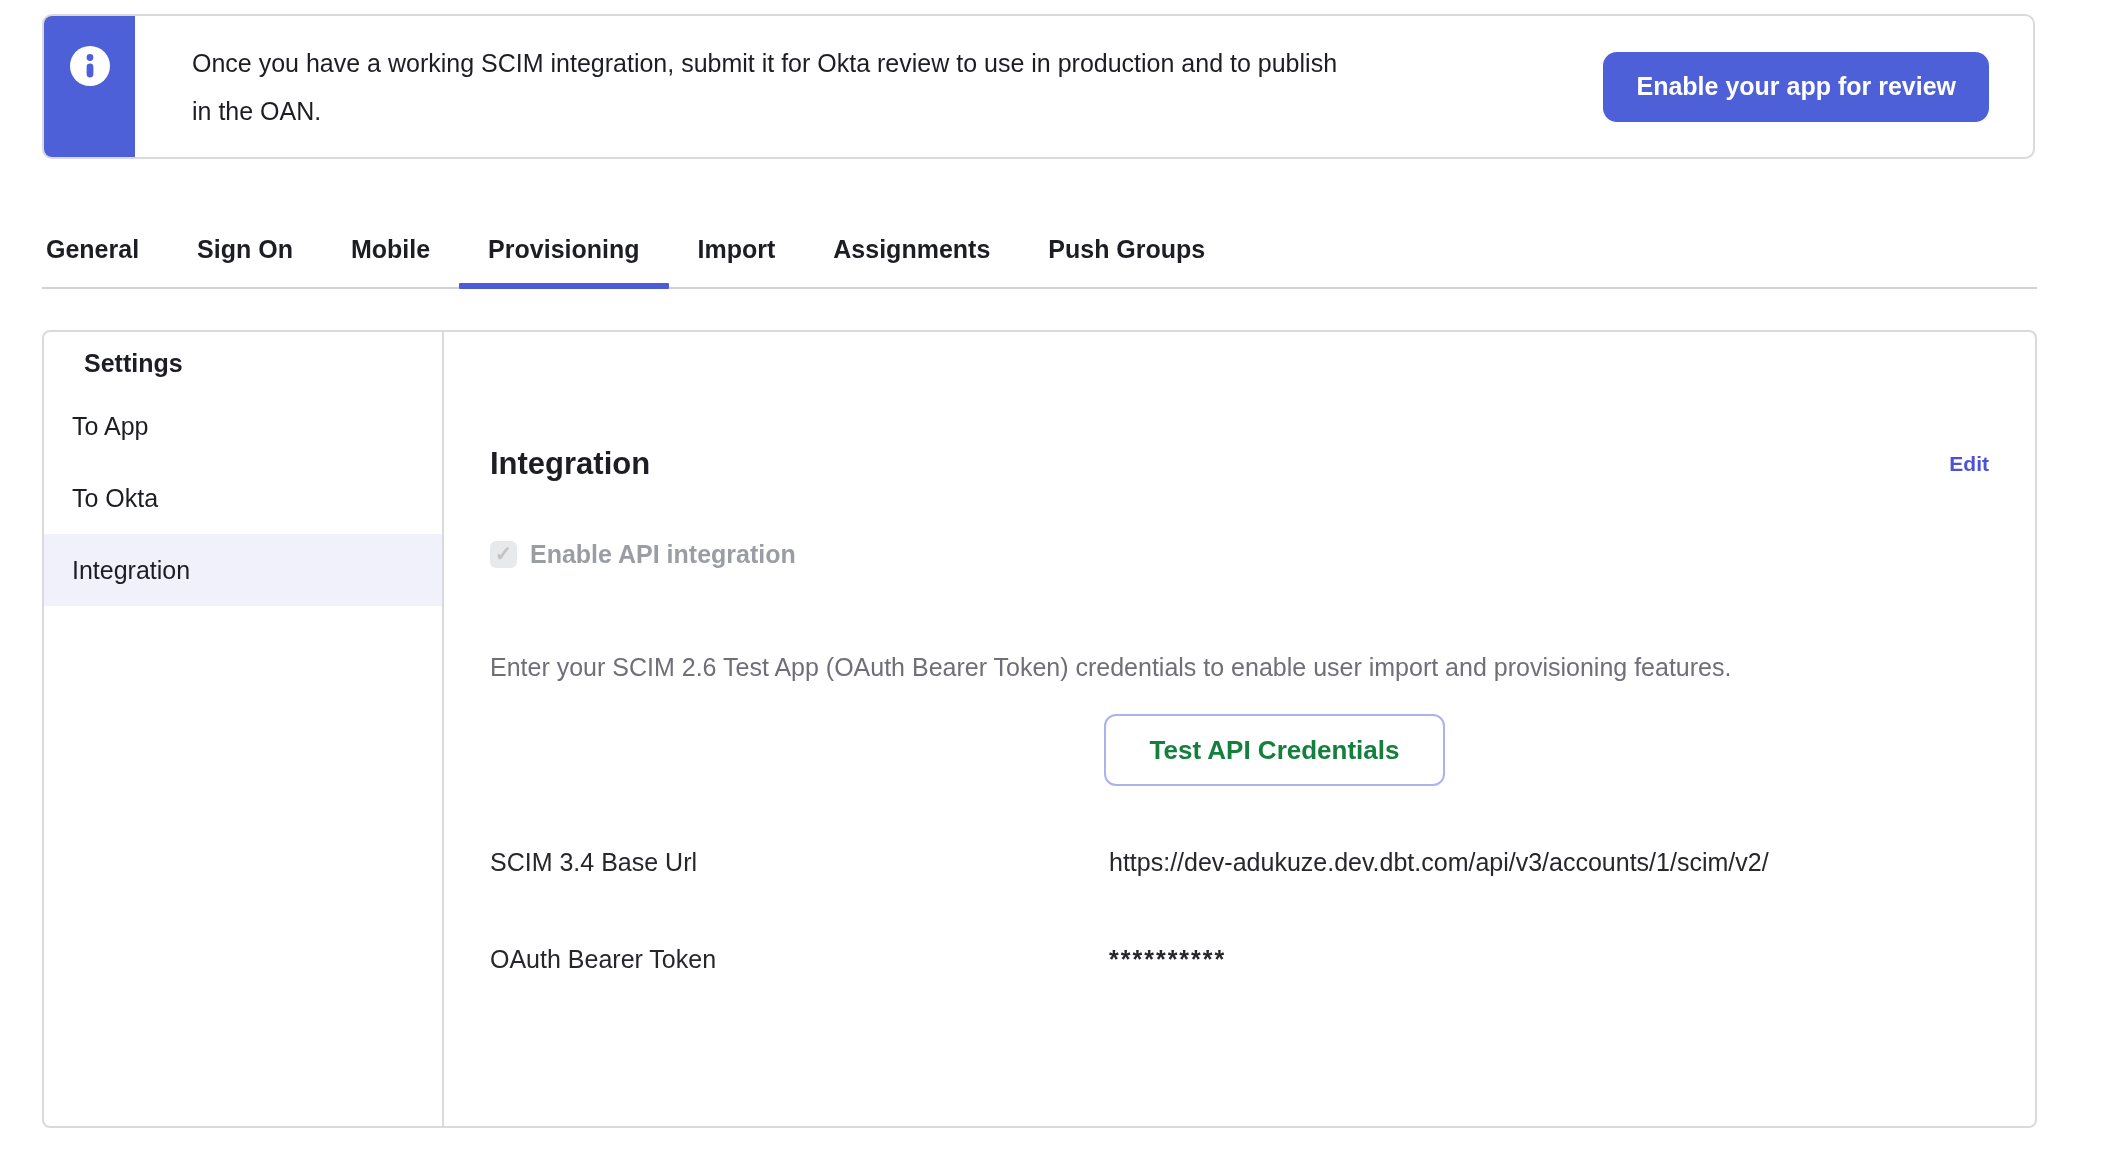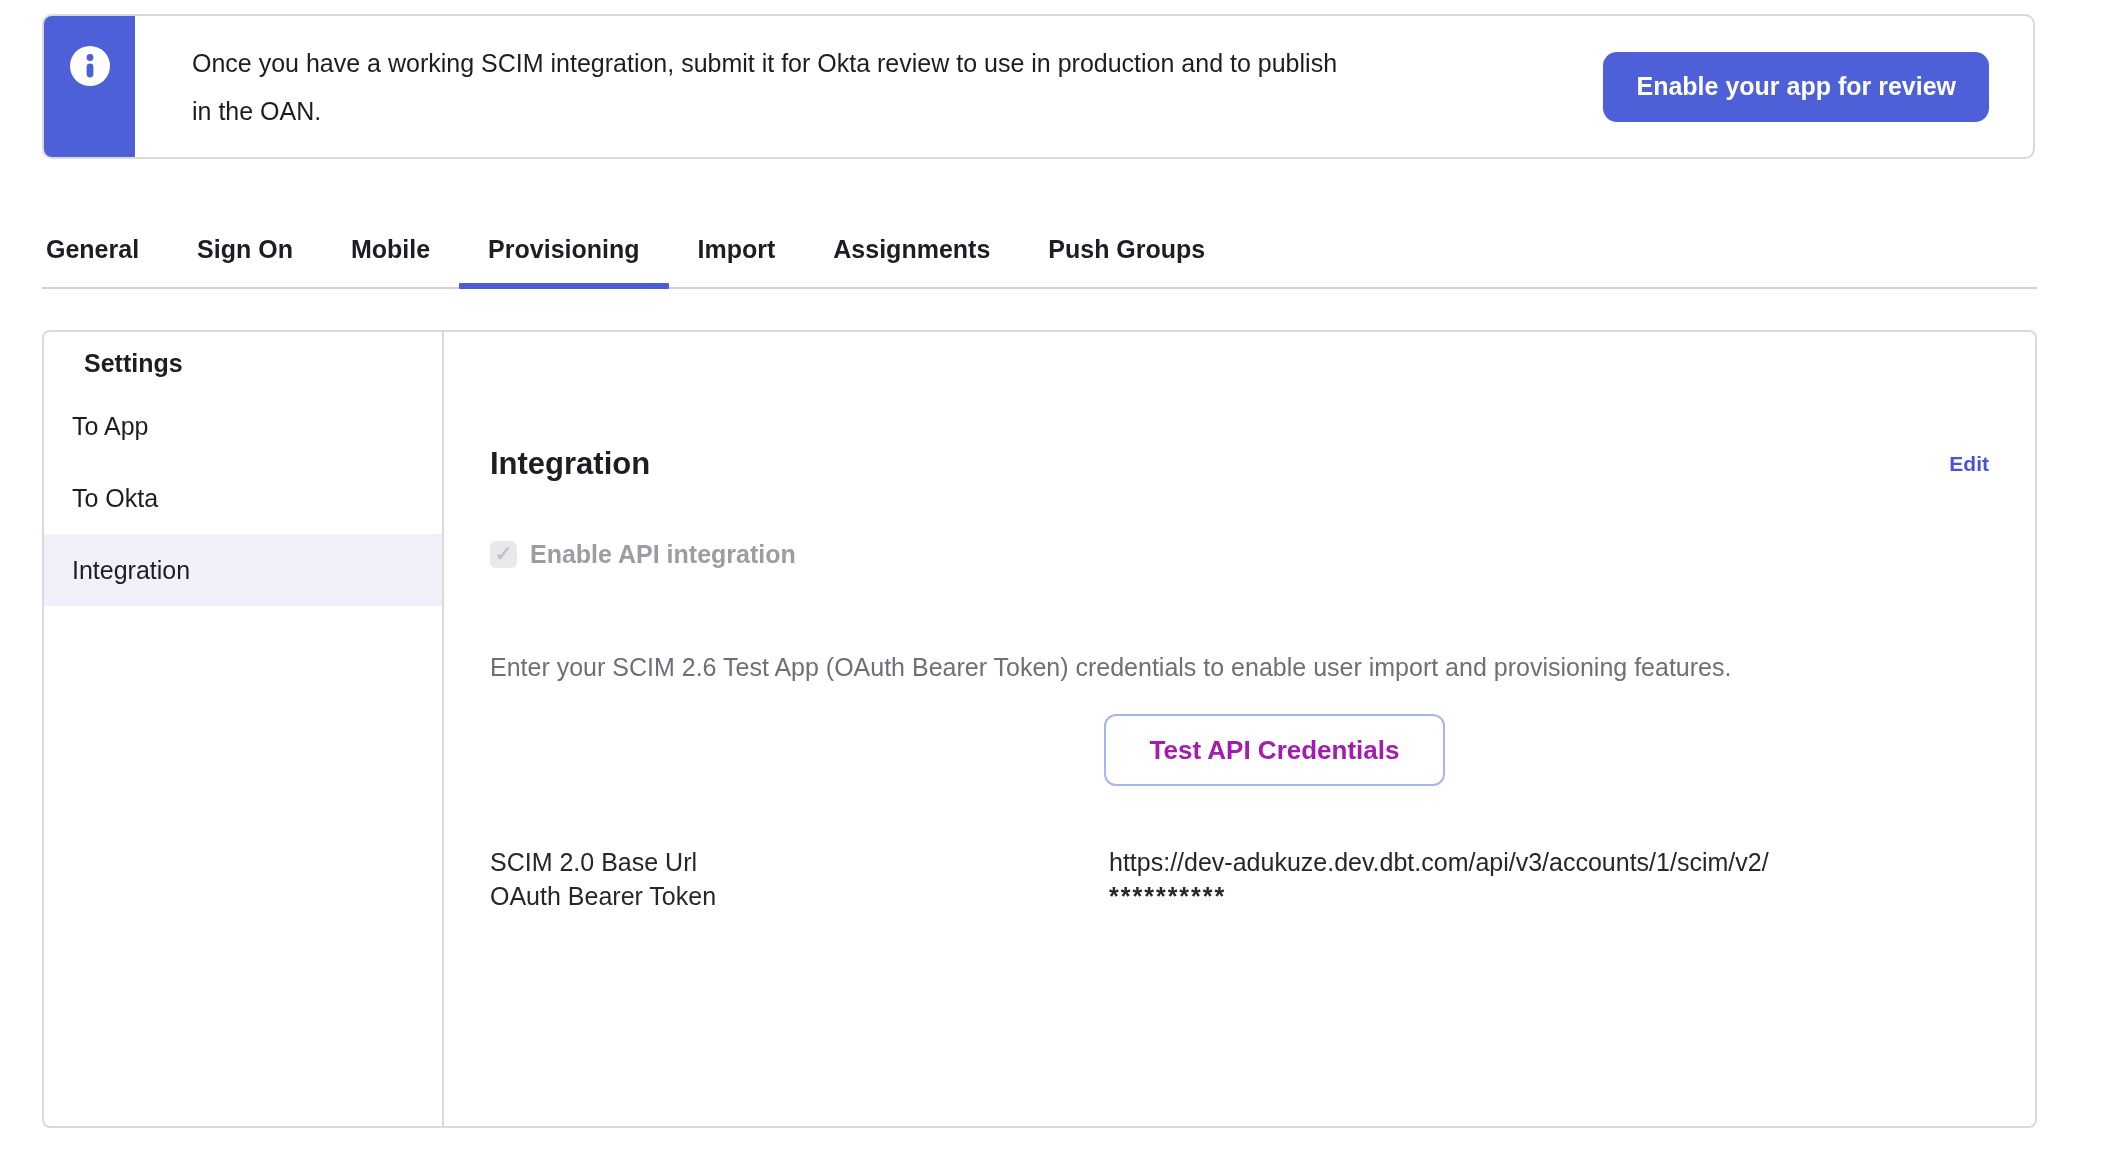--- a/index.html
+++ b/index.html
@@ -125,31 +125,31 @@
   }
   .test-button-row {
     margin-top: 32px;
     display: flex; justify-content: center;
     padding-left: 70px;
   }
   .test-button {
     height: 72px; padding: 0 44px;
     background: #ffffff;
     border: 2px solid #aab3ee; border-radius: 12px;
-    color: #a21caf; font-size: 26px; font-weight: 700;
+    color: #15803d; font-size: 26px; font-weight: 700;
     font-family: "Liberation Sans", sans-serif;
     cursor: pointer;
   }
   .field-row {
     display: flex; align-items: baseline;
     height: 34px;
     font-size: 25px; color: #26262b;
   }
   .field-row.first { margin-top: 62px; }
-  .field-row + .field-row { }
+  .field-row + .field-row { margin-top: 63px; }
   .field-label { width: 619px; flex: 0 0 619px; color: #26262b; }
   .field-value { color: #26262b; }
   .field-value.masked { font-weight: 700; letter-spacing: 2px; }
 </style>
 </head>
 <body>
 
 <div class="banner">
   <div class="banner-accent">
     <svg class="info-icon" viewBox="0 0 40 40" aria-hidden="true">
@@ -198,21 +198,21 @@
       <div class="checkbox-label">Enable API integration</div>
     </div>
 
     <div class="description">Enter your SCIM 2.6 Test App (OAuth Bearer Token) credentials to enable user import and provisioning features.</div>
 
     <div class="test-button-row">
       <button class="test-button">Test API Credentials</button>
     </div>
 
     <div class="field-row first">
-      <div class="field-label">SCIM 2.0 Base Url</div>
+      <div class="field-label">SCIM 3.4 Base Url</div>
       <div class="field-value">https://dev-adukuze.dev.dbt.com/api/v3/accounts/1/scim/v2/</div>
     </div>
 
     <div class="field-row">
       <div class="field-label">OAuth Bearer Token</div>
       <div class="field-value masked">**********</div>
     </div>
 
   </div>
 </div>

